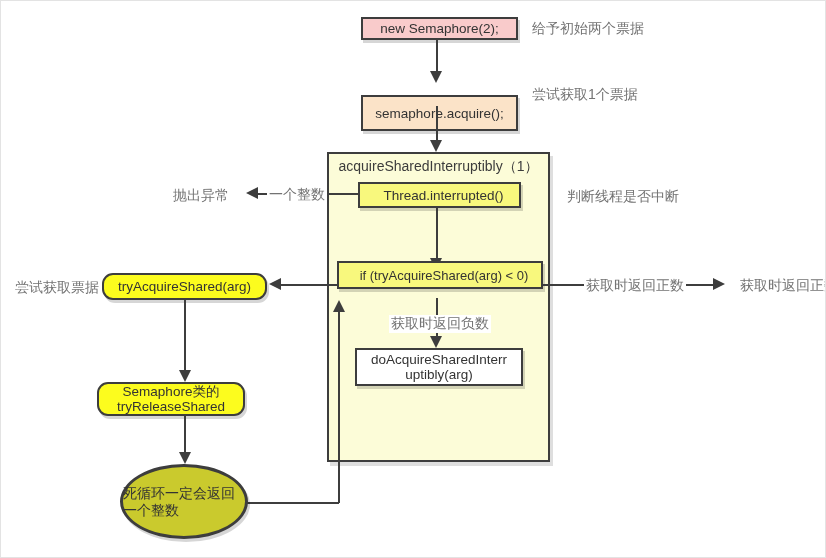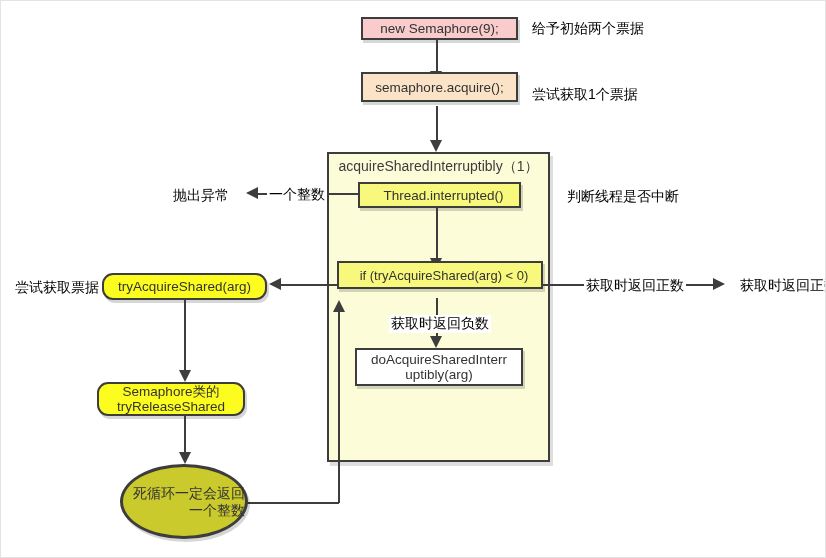--- a/index.html
+++ b/index.html
@@ -20,48 +20,48 @@
 
   
   .container-box{position:absolute;box-sizing:border-box;border:2px solid var(--c-border,#3d3d3d);
        background:var(--c-container_yellow,#FCFCD8);box-shadow:3px 4px 0 rgba(0,0,0,0.13);}
   .container-title{position:absolute;left:0;right:0;top:4px;text-align:center;
        font-size:14px;color:#3c3c3c;}
 
   
   .ellipse{position:absolute;box-sizing:border-box;border:3px solid var(--c-border,#3d3d3d);
        border-radius:50%;background:var(--c-olive,#CACA2D);
-       display:flex;flex-direction:column;align-items:flex-end;justify-content:center;
+       display:flex;flex-direction:column;align-items:flex-start;justify-content:center;
        font-size:14px;line-height:17px;color:#333;box-shadow:2px 3px 0 rgba(0,0,0,0.16);}
 
   
   .vline{position:absolute;width:2px;background:var(--c-line,#3d3d3d);}
   .hline{position:absolute;height:2px;background:var(--c-line,#3d3d3d);}
   .arr{position:absolute;width:0;height:0;}
   .arr-down {border-left:6px solid transparent;border-right:6px solid transparent;border-top:12px solid var(--c-line,#3d3d3d);}
   .arr-up   {border-left:6px solid transparent;border-right:6px solid transparent;border-bottom:12px solid var(--c-line,#3d3d3d);}
   .arr-left {border-top:6px solid transparent;border-bottom:6px solid transparent;border-right:12px solid var(--c-line,#3d3d3d);}
   .arr-right{border-top:6px solid transparent;border-bottom:6px solid transparent;border-left:12px solid var(--c-line,#3d3d3d);}
 
   
-  .lbl{position:absolute;font-size:14px;color:#000000;white-space:nowrap;}
+  .lbl{position:absolute;font-size:14px;color:#737373;white-space:nowrap;}
   .on-line{background:#fff;padding:0 2px;}
 </style>
 </head>
 <body>
 
 <div id="canvas">
 
-  <div class="box pink" style="left:360px;top:16px;width:157px;height:23px">new Semaphore(9);</div>
+  <div class="box pink" style="left:360px;top:16px;width:157px;height:23px">new Semaphore(2);</div>
   <div class="lbl" style="left:531px;top:19px">给予初始两个票据</div>
 
   <div class="vline" style="left:435px;top:39px;height:31px"></div>
   <div class="arr arr-down" style="left:429px;top:70px"></div>
 
-  <div class="box peach" style="left:360px;top:71px;width:157px;height:30px">semaphore.acquire();</div>
+  <div class="box peach" style="left:360px;top:94px;width:157px;height:36px">semaphore.acquire();</div>
   <div class="lbl" style="left:531px;top:85px">尝试获取1个票据</div>
 
   <div class="vline" style="left:435px;top:105px;height:34px"></div>
   <div class="arr arr-down" style="left:429px;top:139px"></div>
 
   <div class="container-box" style="left:326px;top:151px;width:223px;height:310px">
     <div class="container-title">acquireSharedInterruptibly（1）</div>
   </div>
 
   <div class="box yellow" style="left:357px;top:181px;width:163px;height:26px">Thread.interrupted()</div>

